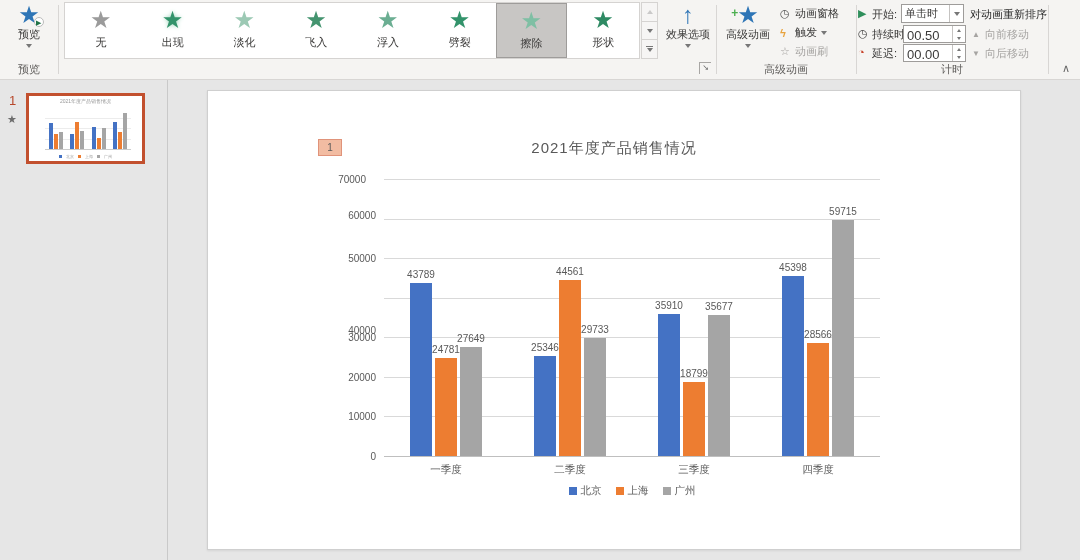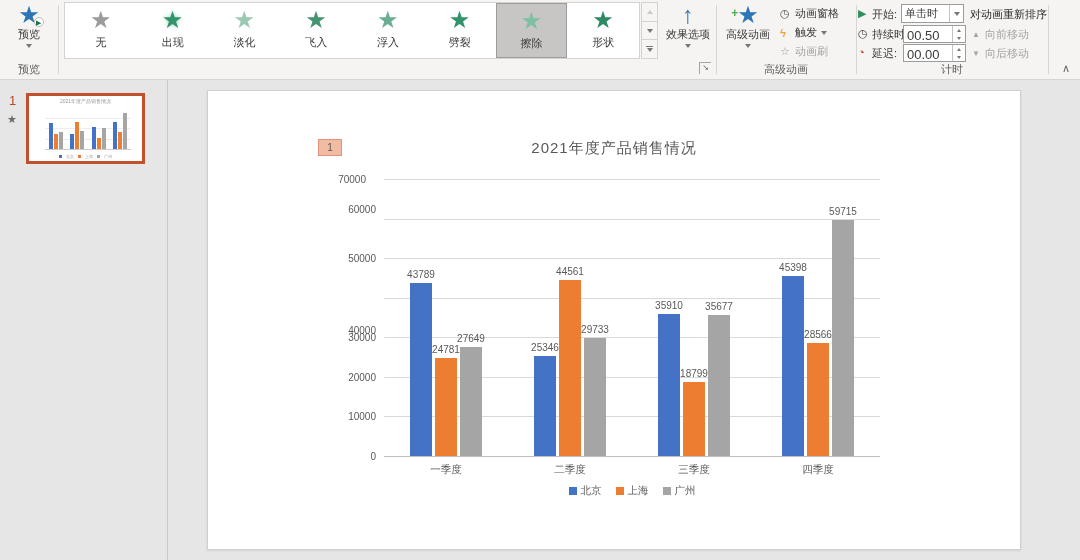--- a/index.html
+++ b/index.html
@@ -293,21 +293,21 @@
           <div class="ytick" style="left: 126px; top: 320.429px;">10000</div>
           <div class="gridline" style="left: 176px; top: 285.857px; width: 496px;"></div>
           <div class="ytick" style="left: 126px; top: 280.857px;">20000</div>
           <div class="gridline" style="left: 176px; top: 246.286px; width: 496px;"></div>
           <div class="ytick" style="left: 126px; top: 241.286px;">30000</div>
           <div class="gridline" style="left: 176px; top: 206.714px; width: 496px;"></div>
           <div class="ytick" style="left: 126px; top: 201.714px; margin-top: 32px;">40000</div>
           <div class="gridline" style="left: 176px; top: 167.143px; width: 496px;"></div>
           <div class="ytick" style="left: 126px; top: 162.143px;">50000</div>
           <div class="gridline" style="left: 176px; top: 127.571px; width: 496px;"></div>
-          <div class="ytick" style="left: 126px; top: 113px;">60000</div>
+          <div class="ytick" style="left: 126px; top: 119px;">60000</div>
           <div class="gridline" style="left: 176px; top: 88px; width: 496px;"></div>
           <div class="ytick" style="left: 116px; top: 83px;">70000</div>
           <div class="axis-line" style="left: 176px; top: 365px; width: 496px;"></div>
           <div class="xlab" style="left: 193px; top: 372px;">一季度</div>
           <div class="bar" style="left: 202px; top: 191.721px; width: 22px; height: 173.279px; background: rgb(68, 114, 196);"></div>
           <div class="dlabel" style="left: 183px; top: 177.721px;">43789</div>
           <div class="bar" style="left: 227px; top: 266.938px; width: 22px; height: 98.062px; background: rgb(237, 125, 49);"></div>
           <div class="dlabel" style="left: 208px; top: 252.938px;">24781</div>
           <div class="bar" style="left: 252px; top: 255.589px; width: 22px; height: 109.411px; background: rgb(165, 165, 165);"></div>
           <div class="dlabel" style="left: 233px; top: 241.589px;">27649</div>

